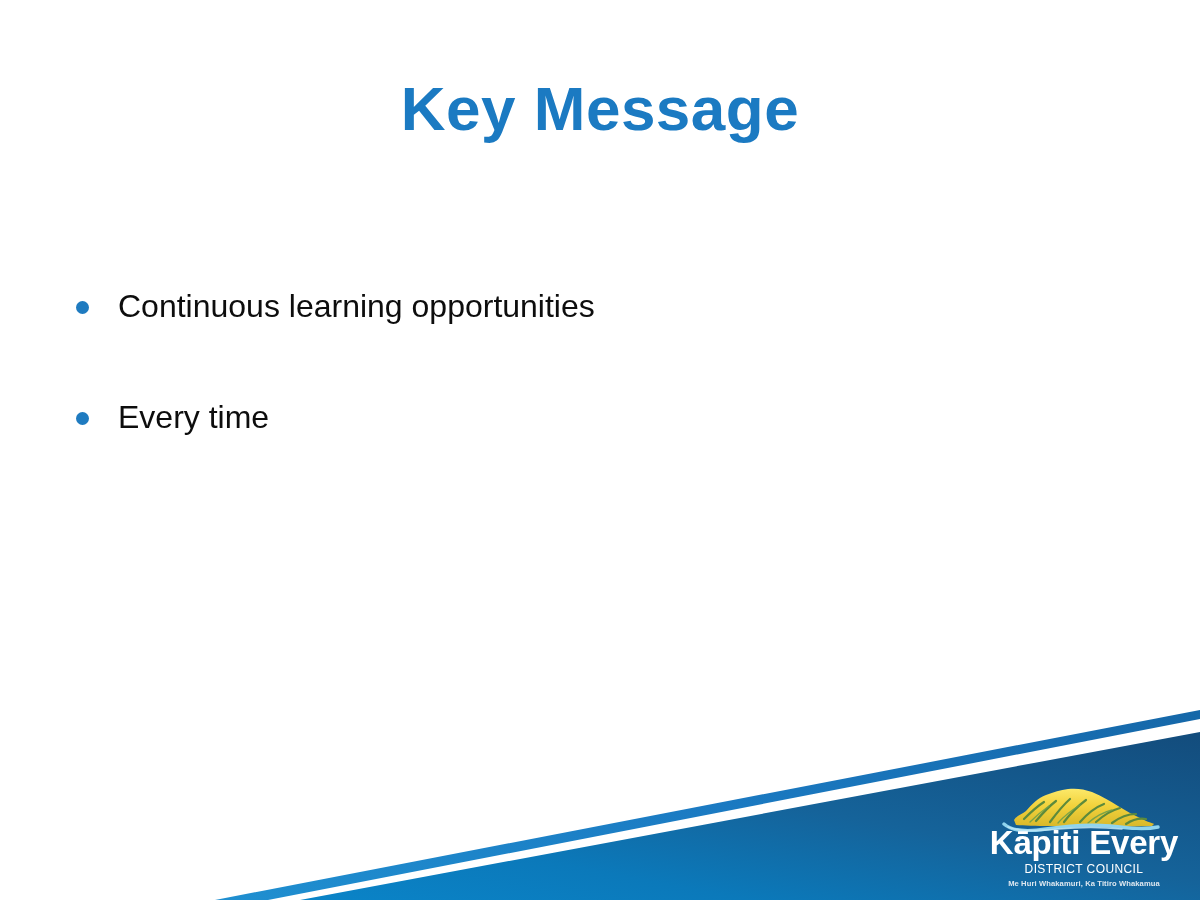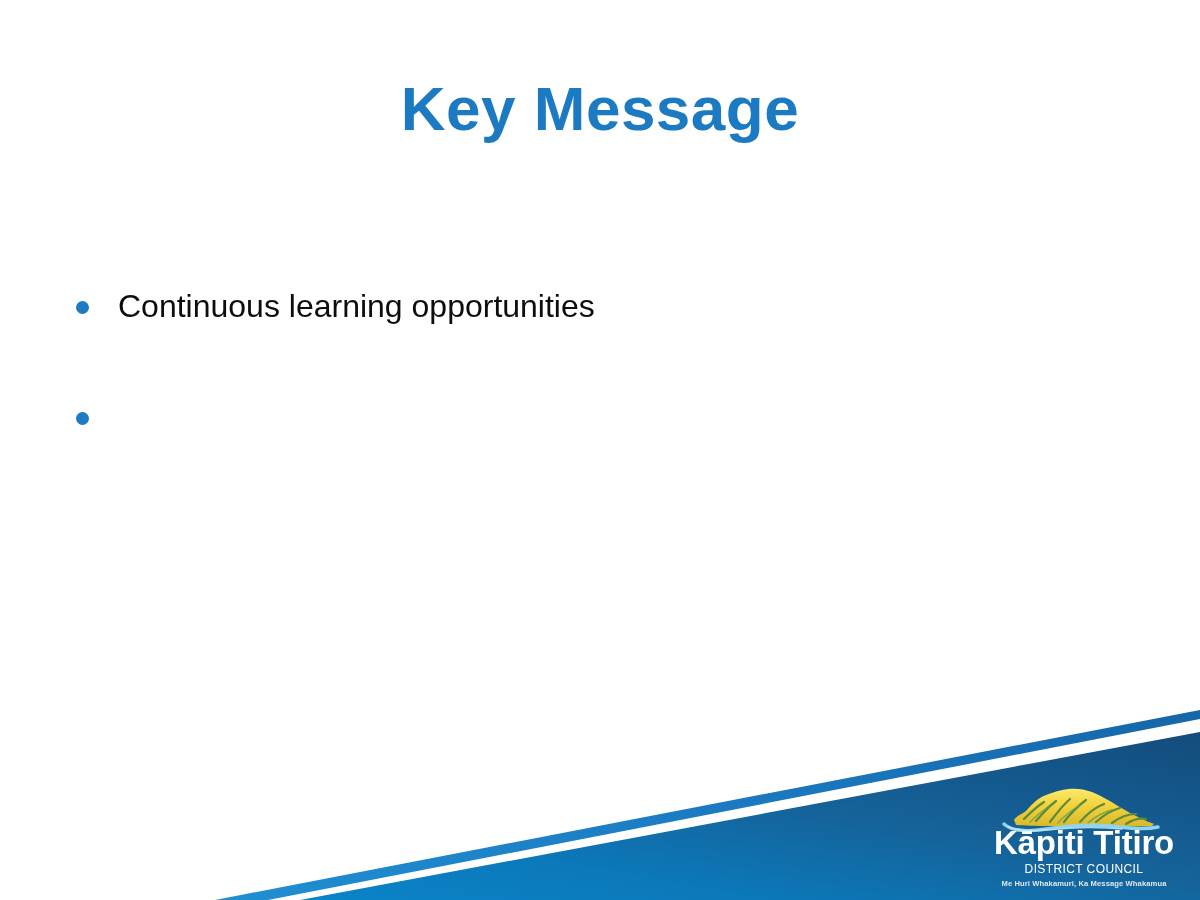--- a/index.html
+++ b/index.html
@@ -156,20 +156,21 @@
   <ul id="bullet-list">
 
     <li class="bullet-item">
       <span class="bullet-marker"></span>
       <span class="bullet-text">Continuous learning opportunities</span>
     </li>
 
 
     <li class="bullet-item">
       <span class="bullet-marker"></span>
+      <span class="bullet-text">Every time</span>
     </li>
 
   </ul>
 
   <div id="bottom-band">
     <svg viewBox="0 0 1200 190" preserveAspectRatio="none">
       <defs>
         <linearGradient id="wedgeGrad" x1="0" y1="1" x2="1" y2="0">
           <stop offset="0%" stop-color="#0A84C8"></stop>
           <stop offset="25%" stop-color="#0B79BA"></stop>
@@ -221,20 +222,20 @@
           <path d="M28 36 C34 30 40 25 47 20"></path>
           <path d="M56 37 C62 30 70 24 78 19"></path>
           <path d="M86 37 C94 30 102 26 110 24"></path>
         </g>
 
         <path d="M2 38 C10 45 26 46 44 43 C64 40 86 38 108 40 C126 42 142 44 156 41" stroke="#8FD4EE" stroke-width="3.4" fill="none" stroke-linecap="round"></path>
         <path d="M6 41 C18 46 36 45 56 43 C78 41 100 41 120 43" stroke="#BFE6F6" stroke-width="1.6" fill="none" stroke-linecap="round" opacity="0.85"></path>
       </svg>
     </div>
 
-    <div id="logo-name">Kāpiti Titiro</div>
+    <div id="logo-name">Kāpiti Every</div>
 
     <div id="logo-sub">DISTRICT COUNCIL</div>
 
-    <div id="logo-tagline">Me Huri Whakamuri, Ka Message Whakamua</div>
+    <div id="logo-tagline">Me Huri Whakamuri, Ka Titiro Whakamua</div>
   </div>
 
 </div>
 
 </body></html>

